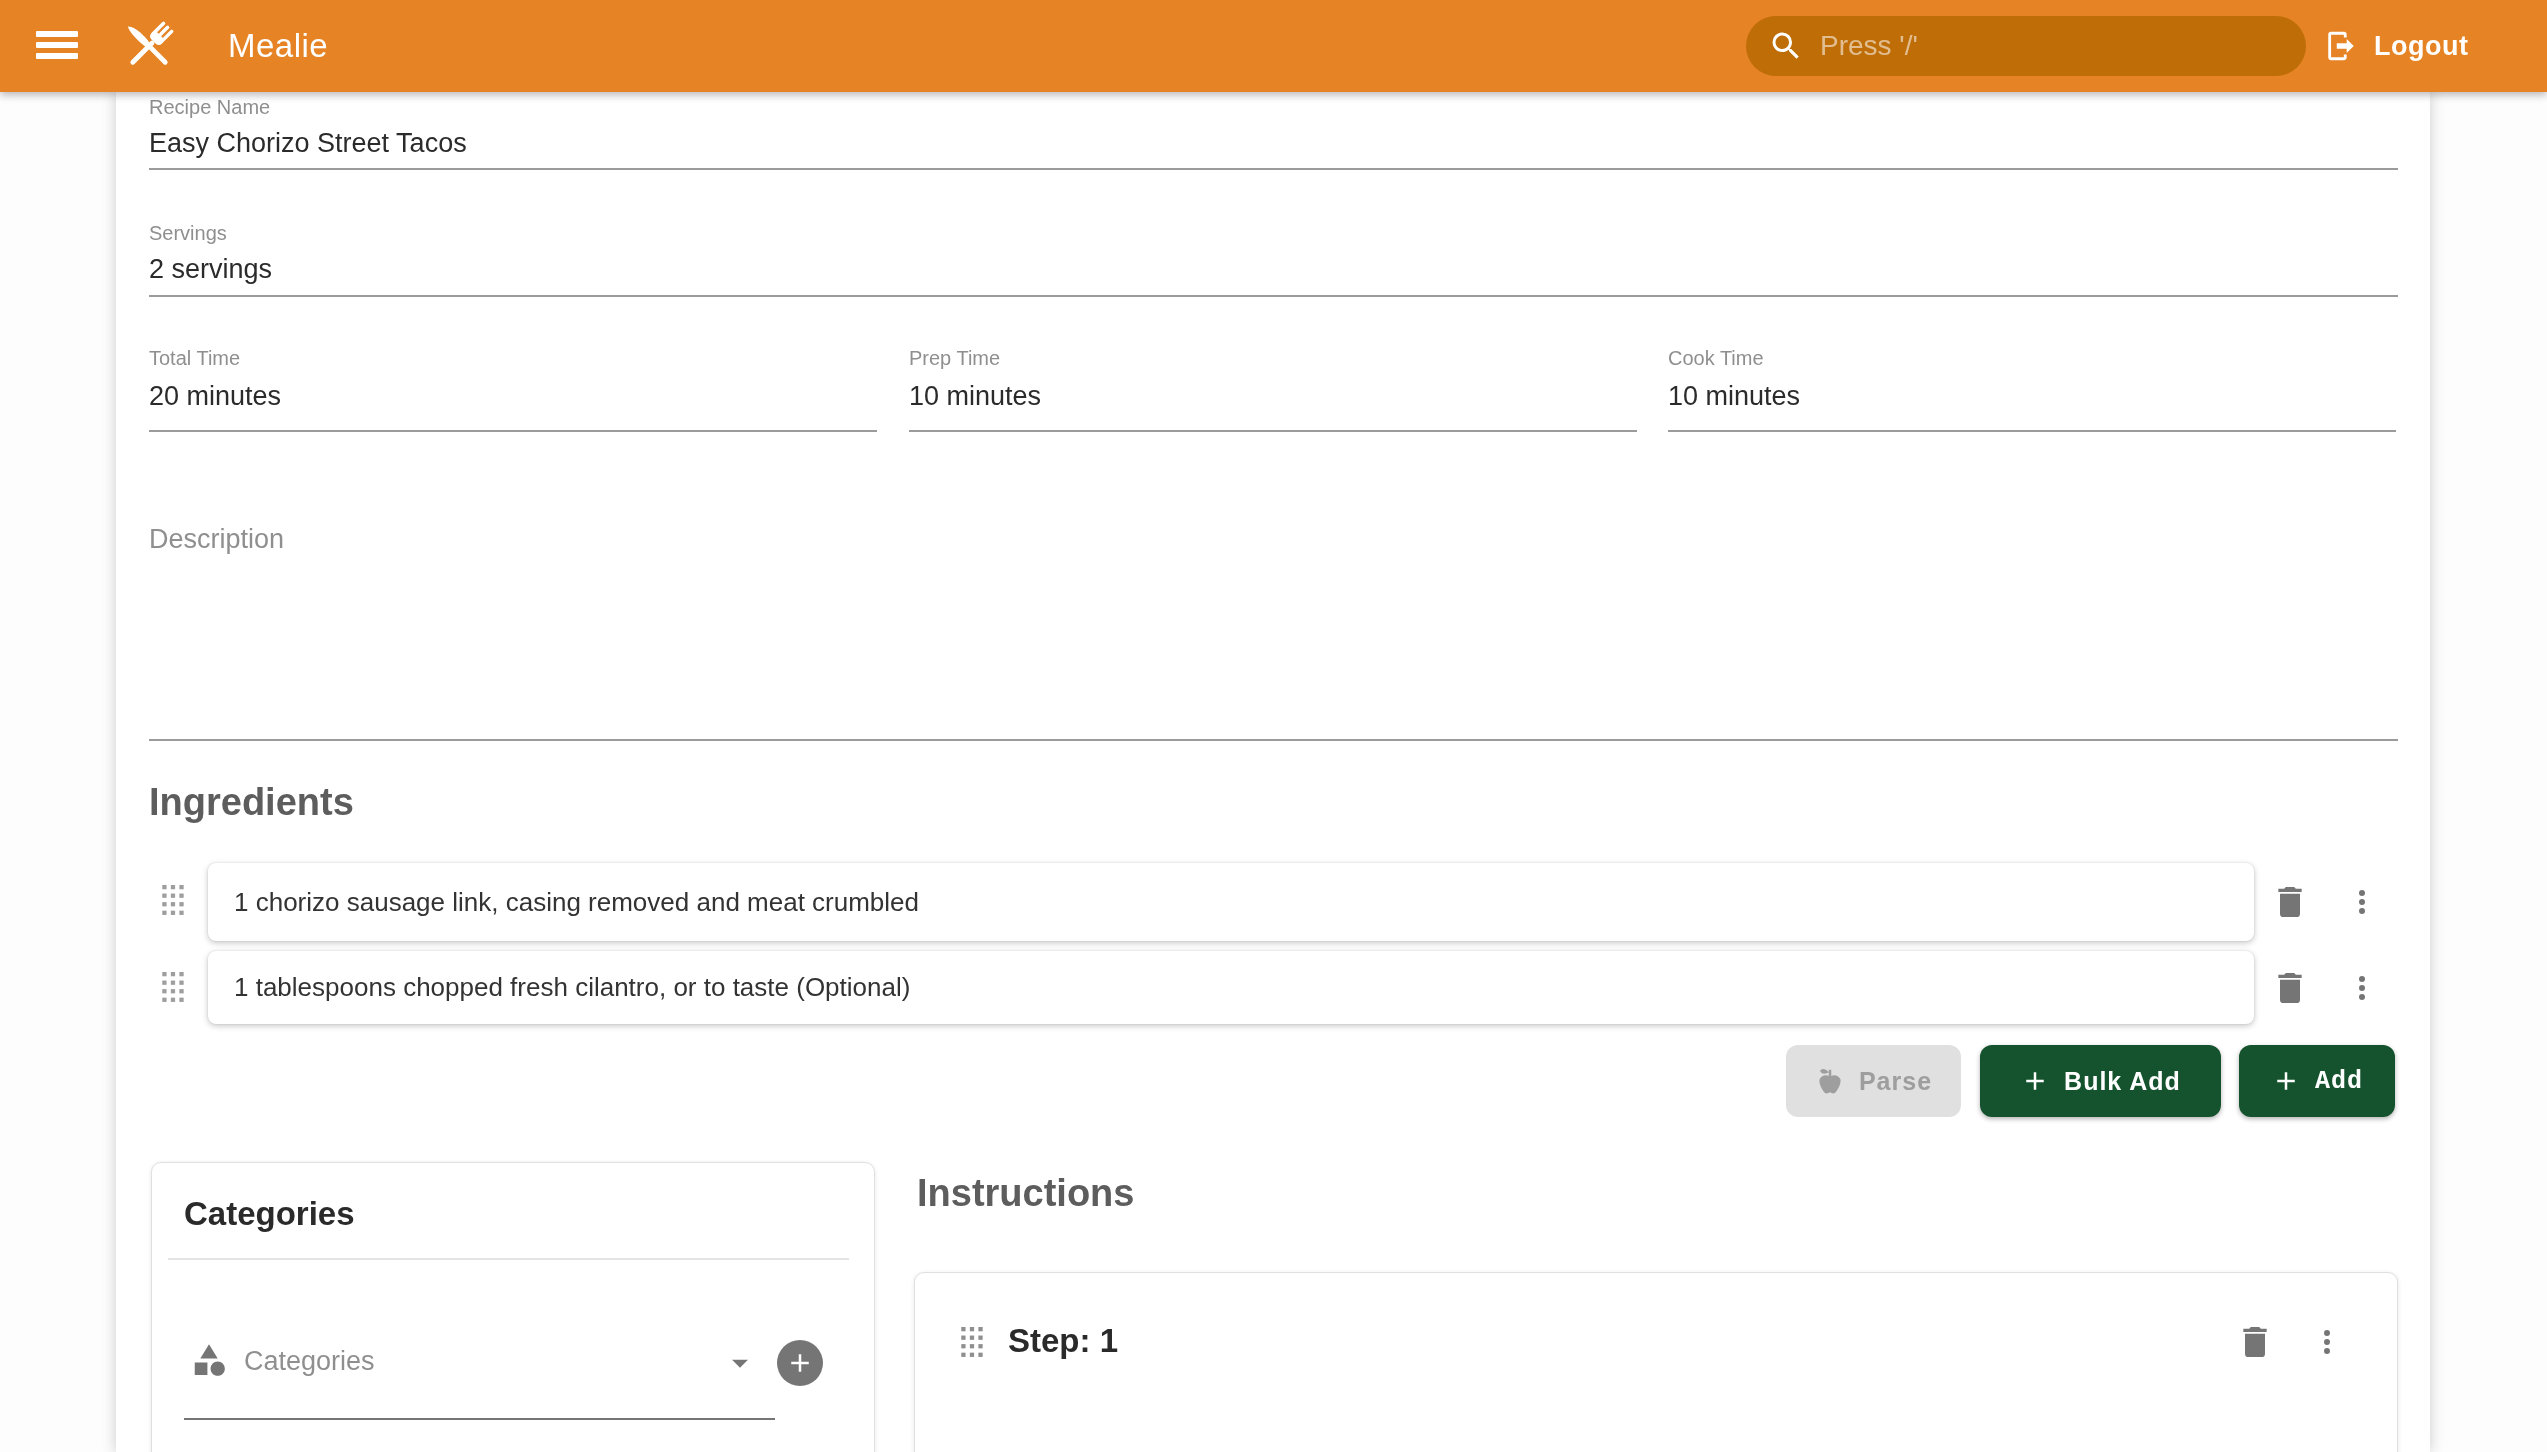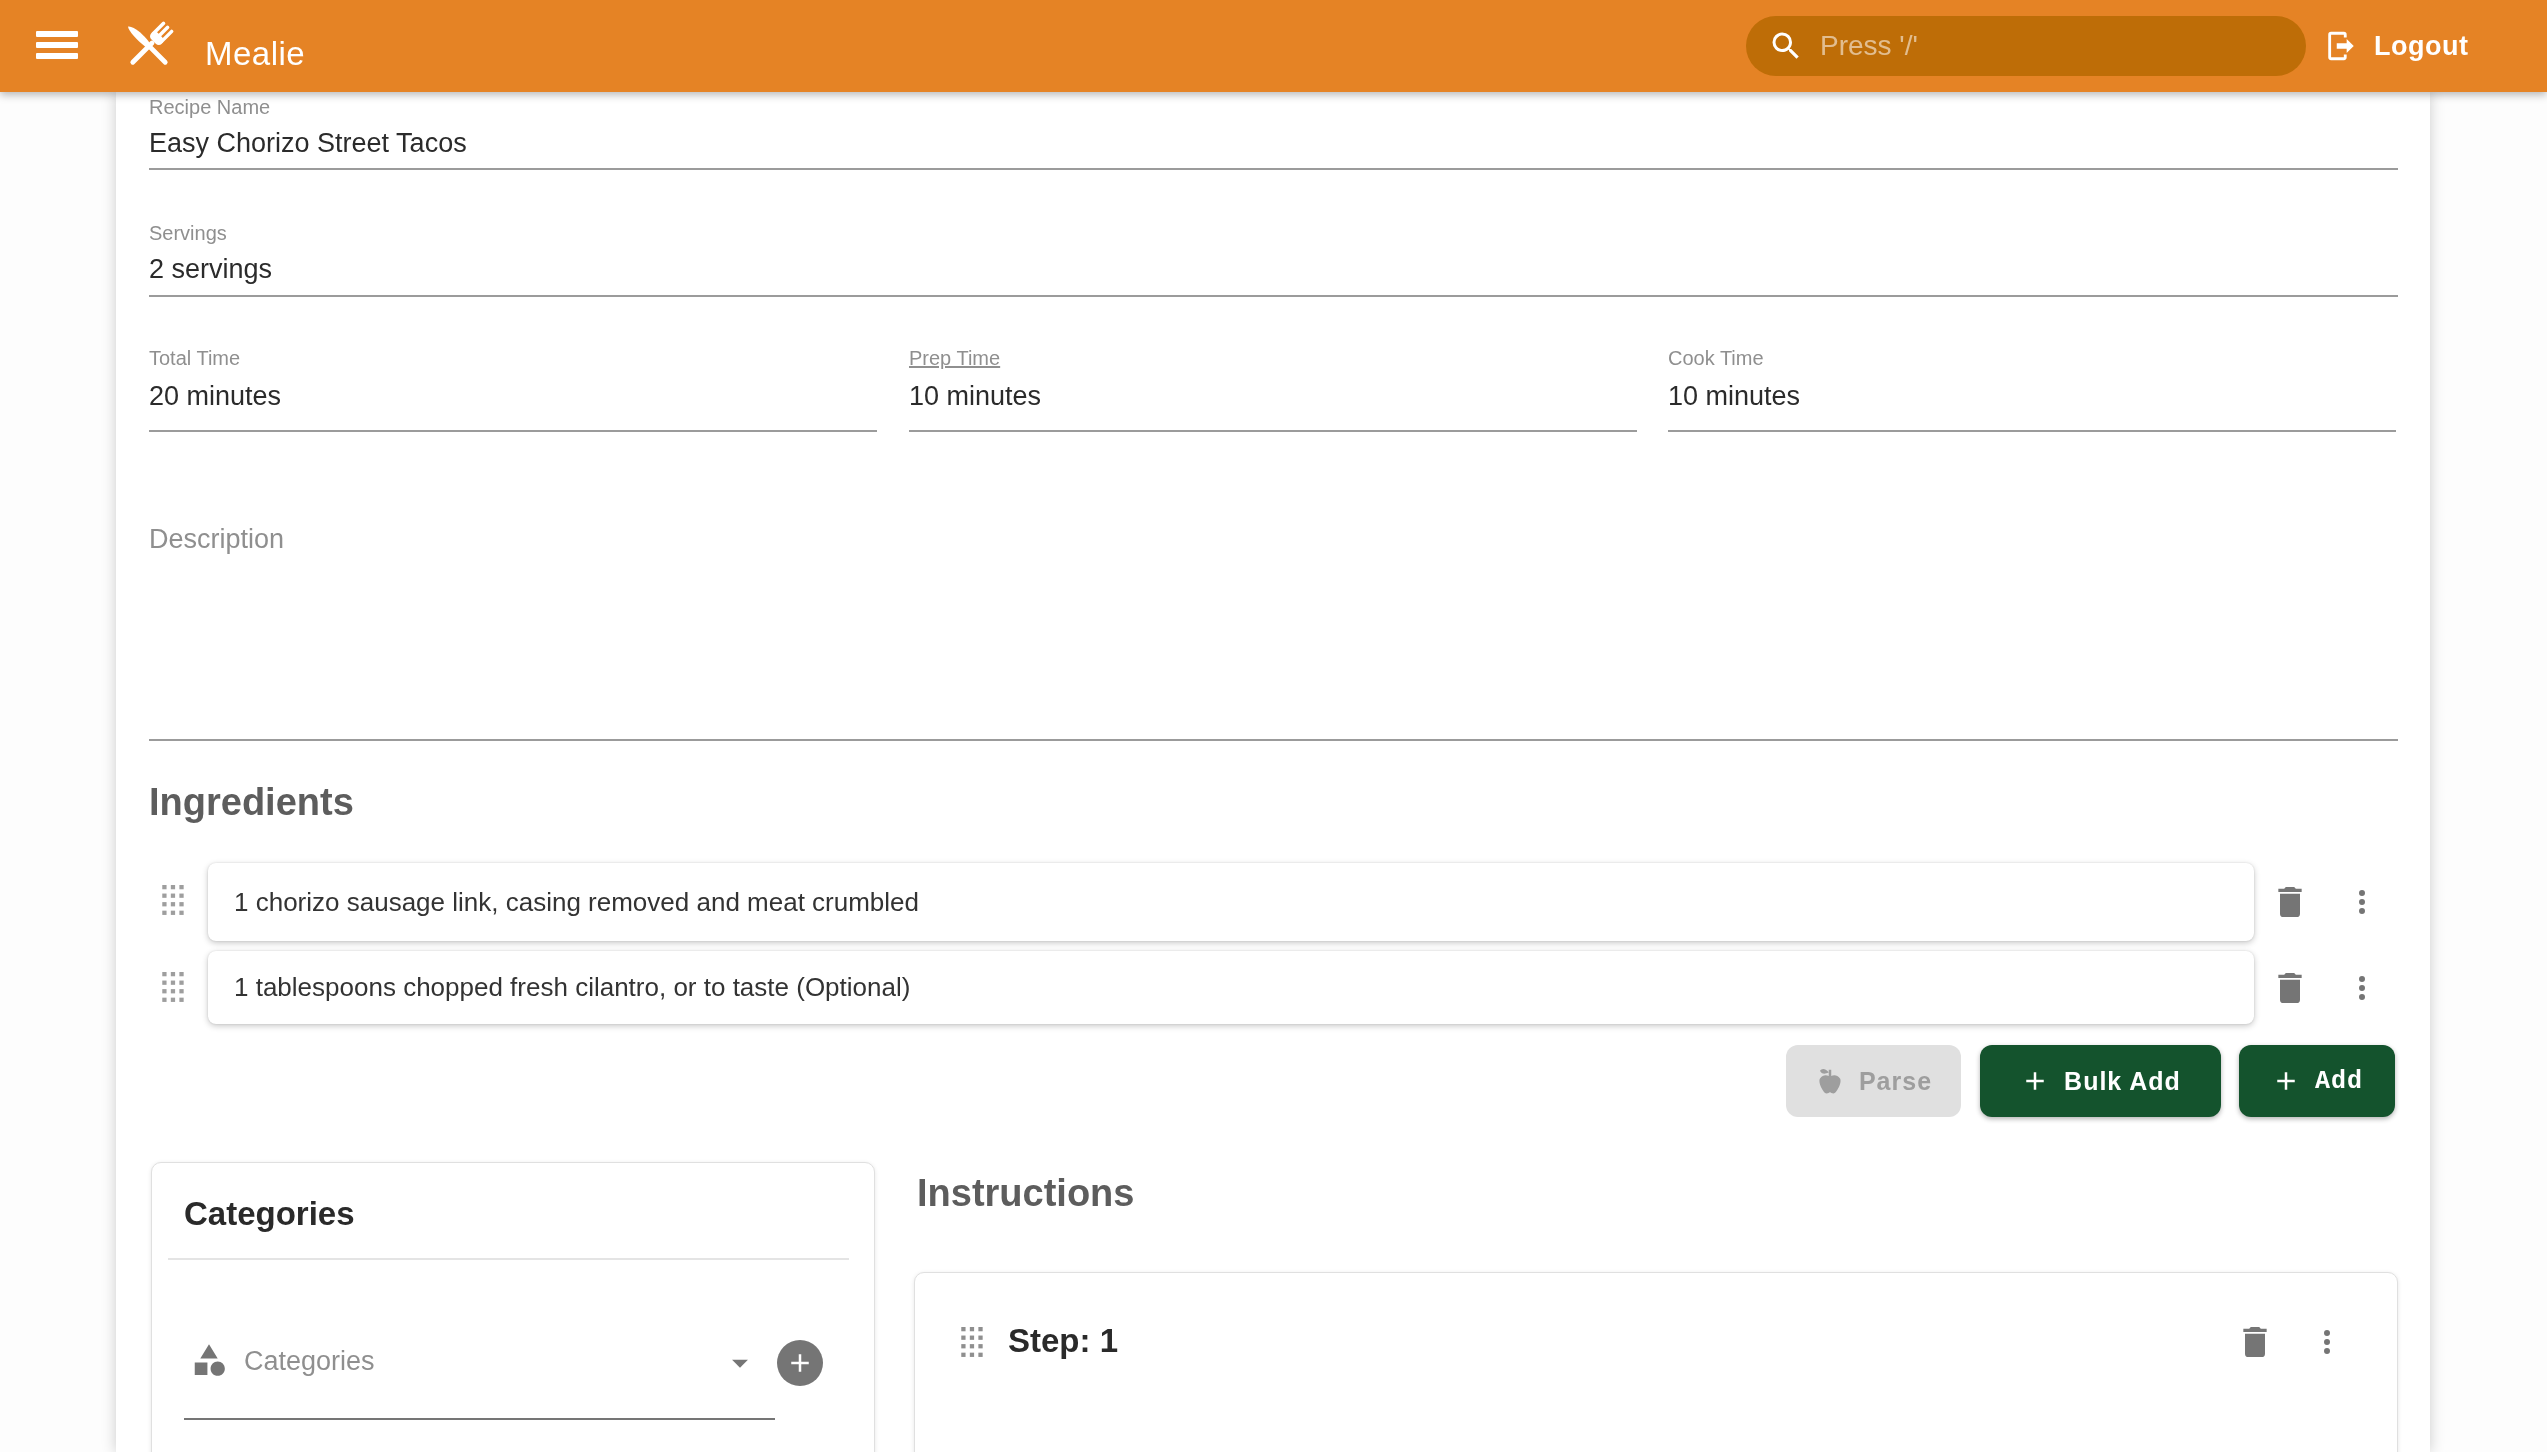--- a/index.html
+++ b/index.html
@@ -6,21 +6,21 @@
   #app{position:relative;width:2547px;height:1453px;overflow:hidden;
        font-family:"Liberation Sans", sans-serif;background:#fdfdfd;}
   .abs{position:absolute;}
 
   
   .appbar{position:absolute;left:0;top:0;width:2547px;height:92px;background:#E58325;
           box-shadow:0 3px 8px rgba(0,0,0,0.28);display:flex;align-items:center;z-index:10;}
   .hamburger{position:absolute;left:36px;top:31px;width:42px;height:30px;cursor:pointer;}
   .hamburger .bar{width:42px;height:5.5px;background:#fff;border-radius:1px;margin-bottom:5.5px;}
   .logo{position:absolute;left:117px;top:14px;}
-  .app-title{position:absolute;left:205px;top:27px;color:#fff;font-size:33px;font-weight:500;letter-spacing:0.5px;margin-top:8px;}
+  .app-title{position:absolute;left:228px;top:27px;color:#fff;font-size:33px;font-weight:500;letter-spacing:0.5px;}
   .search-pill{position:absolute;left:1746px;top:16px;width:560px;height:60px;border-radius:30px;
                background:#BE6D07;display:flex;align-items:center;}
   .search-pill svg{margin-left:22px;flex:0 0 auto;}
   .search-pill input{background:transparent;border:none;outline:none;color:#fff;
                      font-size:28px;margin-left:14px;width:438px;font-family:"Liberation Sans", sans-serif;}
   .search-pill input::placeholder{color:rgba(255,255,255,0.55);}
   .logout-btn{position:absolute;left:2324px;top:18px;height:56px;display:flex;align-items:center;cursor:pointer;}
   .logout-btn .lbl{color:#fff;font-size:27px;font-weight:700;margin-left:16px;letter-spacing:0.5px;}
 
   
@@ -104,21 +104,21 @@
     <div class="abs underline" style="left:33px;top:76px;width:2249px;"></div>
 
     <div class="abs field-label" style="left:33px;top:130px;">Servings</div>
     <div class="abs field-value" style="left:33px;top:162px;">2 servings</div>
     <div class="abs underline" style="left:33px;top:203px;width:2249px;"></div>
 
     <div class="abs field-label" style="left:33px;top:255px;">Total Time</div>
     <div class="abs field-value" style="left:33px;top:289px;">20 minutes</div>
     <div class="abs underline" style="left:33px;top:338px;width:728px;"></div>
 
-    <div class="abs field-label" style="left:793px;top:255px;text-decoration:underline;">Prep Time</div>
+    <div class="abs field-label" style="left:793px;top:255px;">Prep Time</div>
     <div class="abs field-value" style="left:793px;top:289px;">10 minutes</div>
     <div class="abs underline" style="left:793px;top:338px;width:728px;"></div>
 
     <div class="abs field-label" style="left:1552px;top:255px;">Cook Time</div>
     <div class="abs field-value" style="left:1552px;top:289px;">10 minutes</div>
     <div class="abs underline" style="left:1552px;top:338px;width:728px;"></div>
 
     <div class="abs" style="left:33px;top:432px;font-size:27px;color:#8F8F8F;">Description</div>
     <div class="abs underline" style="left:33px;top:647px;width:2249px;"></div>
 

